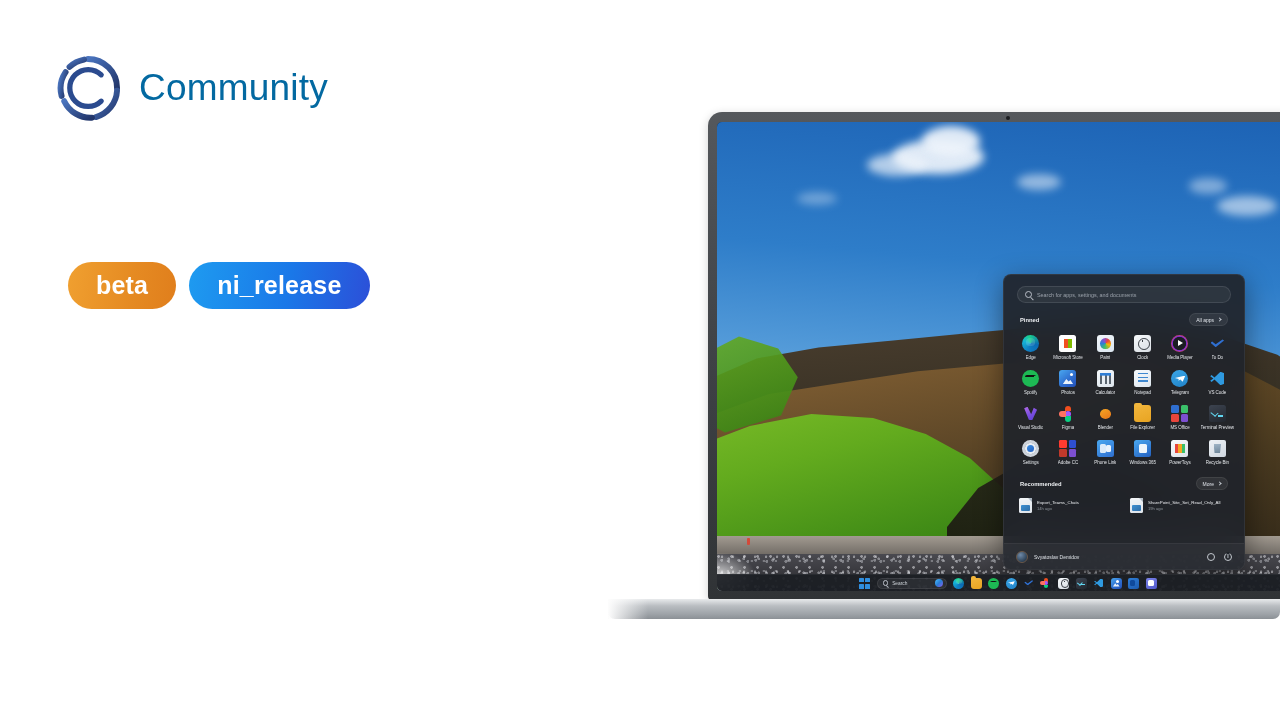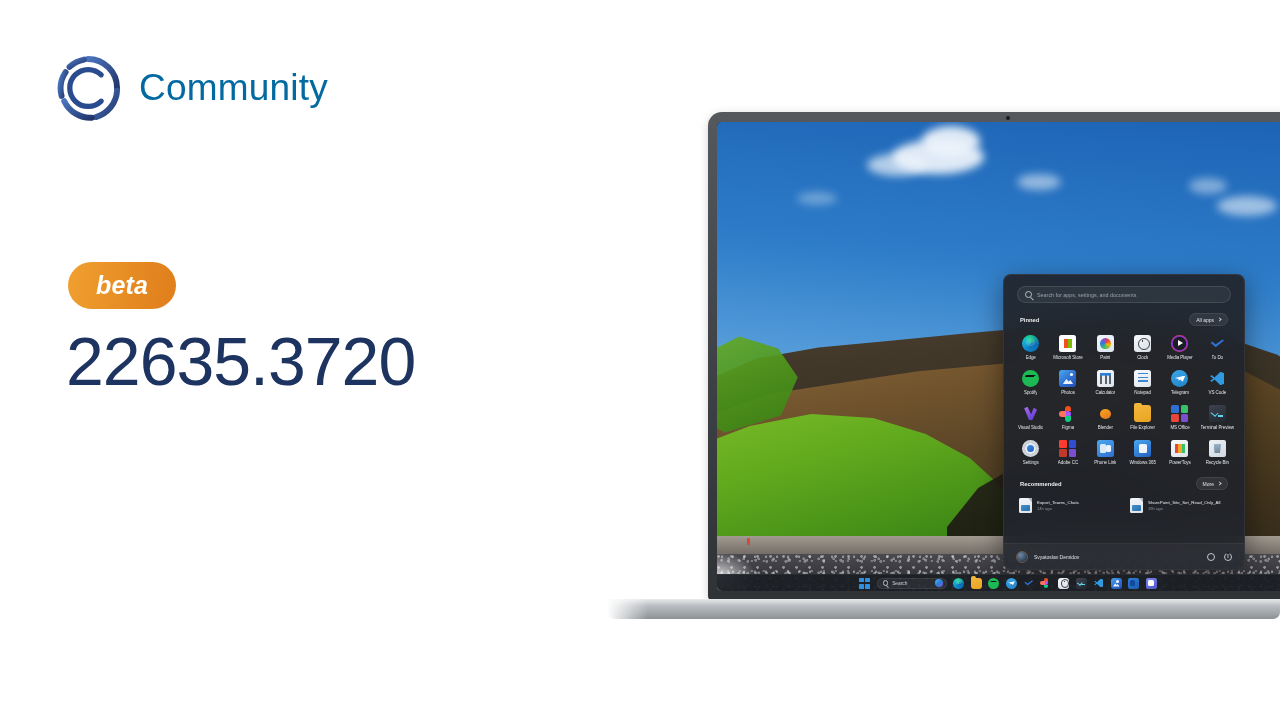--- a/index.html
+++ b/index.html
@@ -16,21 +16,21 @@
   .brand-mark { width: 66px; height: 66px; position: relative; }
   .brand-name { font-size: 37px; color: #0369a1; letter-spacing: .2px; font-weight: 400; }
 
   .badges { position: absolute; left: 68px; top: 262px; display: flex; gap: 13px; }
   .badge {
     height: 47px; border-radius: 24px; color: #fff;
     display: flex; align-items: center; justify-content: center;
     padding: 0 28px; font-size: 25px; font-weight: 700;
     letter-spacing: .2px;
   }
-  .badge.beta { background: linear-gradient(100deg,#f0a030 0%,#e58a22 60%,#e07e1c 100%); font-style: italic; }
+  .badge.beta { background: linear-gradient(100deg,#f0a030 0%,#e58a22 60%,#e07e1c 100%); }
   .badge.branch { background: linear-gradient(100deg,#1e9bf0 0%,#1a78e8 55%,#2c4fd8 100%); }
 
   .build-number {
     position: absolute; left: 66px; top: 327px;
     font-size: 68px; font-weight: 400; color: #1d3461; letter-spacing: -1px;
     line-height: 1;
   }
   .build-date {
     position: absolute; left: 66px; top: 422px;
     font-size: 28px; font-weight: 700; color: #1d3461;
@@ -388,23 +388,23 @@
         <path d="M22 18 A44 44 0 0 1 44 7" stroke="url(#lg)" stroke-width="9" fill="none" stroke-linecap="round"></path>
         <path d="M30 30 A30 30 0 1 0 72 30" stroke="#ffffff" stroke-width="7" fill="none"></path>
         <path d="M70 30 A28 28 0 1 0 70 70" stroke="#2b4b8f" stroke-width="8" fill="none" stroke-linecap="round"></path>
       </svg>
     </div>
     <div class="brand-name">Community</div>
   </div>
 
   <div class="badges">
     <div class="badge beta">beta</div>
+    <div class="badge branch">ni_release</div>
   </div>
 
-  <div class="build-number">22635.3720</div>
 
   <div class="laptop">
     <div class="lid">
       <div class="camera"></div>
       <div class="screen">
 
         <div class="wallpaper">
           <div class="sky"></div>
           <div class="cloud c1"></div>
           <div class="cloud c2"></div>

